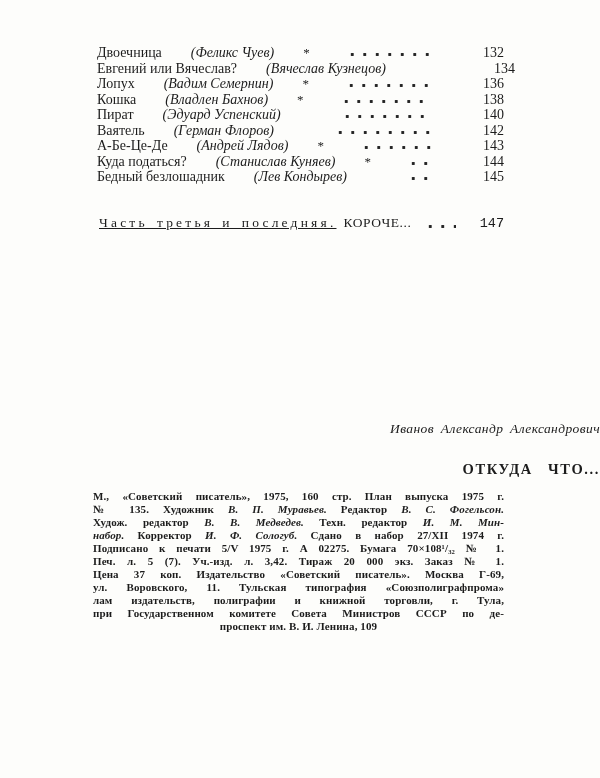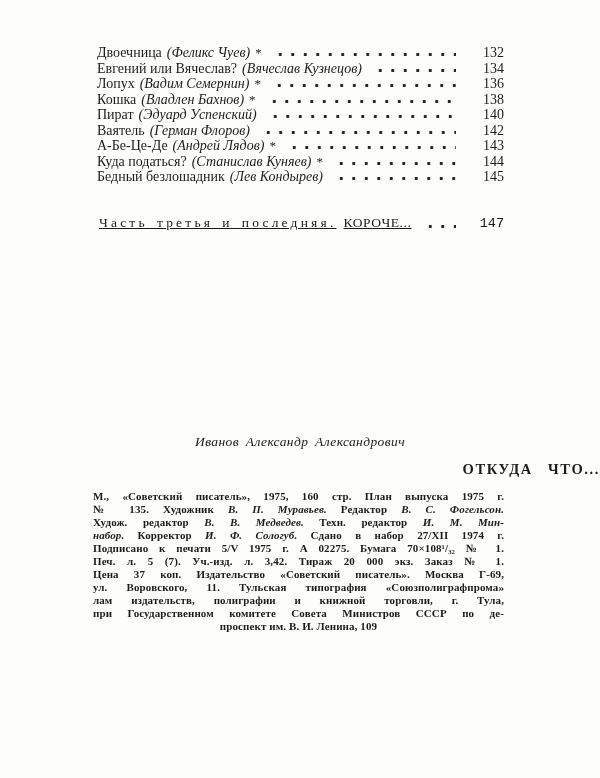--- a/index.html
+++ b/index.html
@@ -15,20 +15,21 @@
 
   
   .toc { position: absolute; top: 45px; left: 97px; width: 407px; }
   .toc-row {
     display: flex;
     align-items: flex-end;
     height: 15.55px;
     line-height: 15.55px;
     font-size: 14px;
     white-space: nowrap;
+    gap: 24px;
   }
   .t-author { font-style: italic; margin-left: 5px; }
   .t-mark { margin-left: 5px; font-size: 13px; }
   .t-mark:empty { margin-left: 0; }
   .leader {
     flex: 1 1 auto;
     align-self: stretch;
     margin: 0 14px 0 9px;
     background-image: radial-gradient(circle, #242424 1.35px, rgba(0,0,0,0) 1.85px);
     background-size: 12.5px 5px;
@@ -43,31 +44,31 @@
     top: 215px;
     left: 99px;
     width: 405px;
     display: flex;
     align-items: baseline;
     font-size: 13.5px;
     line-height: 16px;
     white-space: nowrap;
   }
   .part-spaced { letter-spacing: 3.2px; word-spacing: 2.5px; text-decoration: underline; }
-  .part-caps { margin-left: 7px; letter-spacing: 0.6px; text-decoration: underline; }
+  .part-caps { margin-left: 7px; letter-spacing: 0.6px; }
   .part-row .leader { margin-right: 18px; }
   .part-row .toc-page { flex: 0 0 30px; font-family: Liberation Mono, monospace; }
 
   
   .author-line {
     position: absolute;
-    top: 434px;
+    top: 421px;
     left: 0;
     width: 100%;
-    text-align: center;
+    text-align: right;
     font-style: italic;
     font-size: 13.5px;
     letter-spacing: 0.4px;
     word-spacing: 3px;
   }
   .book-title {
     position: absolute;
     top: 461px;
     left: 0;
     width: 100%;

